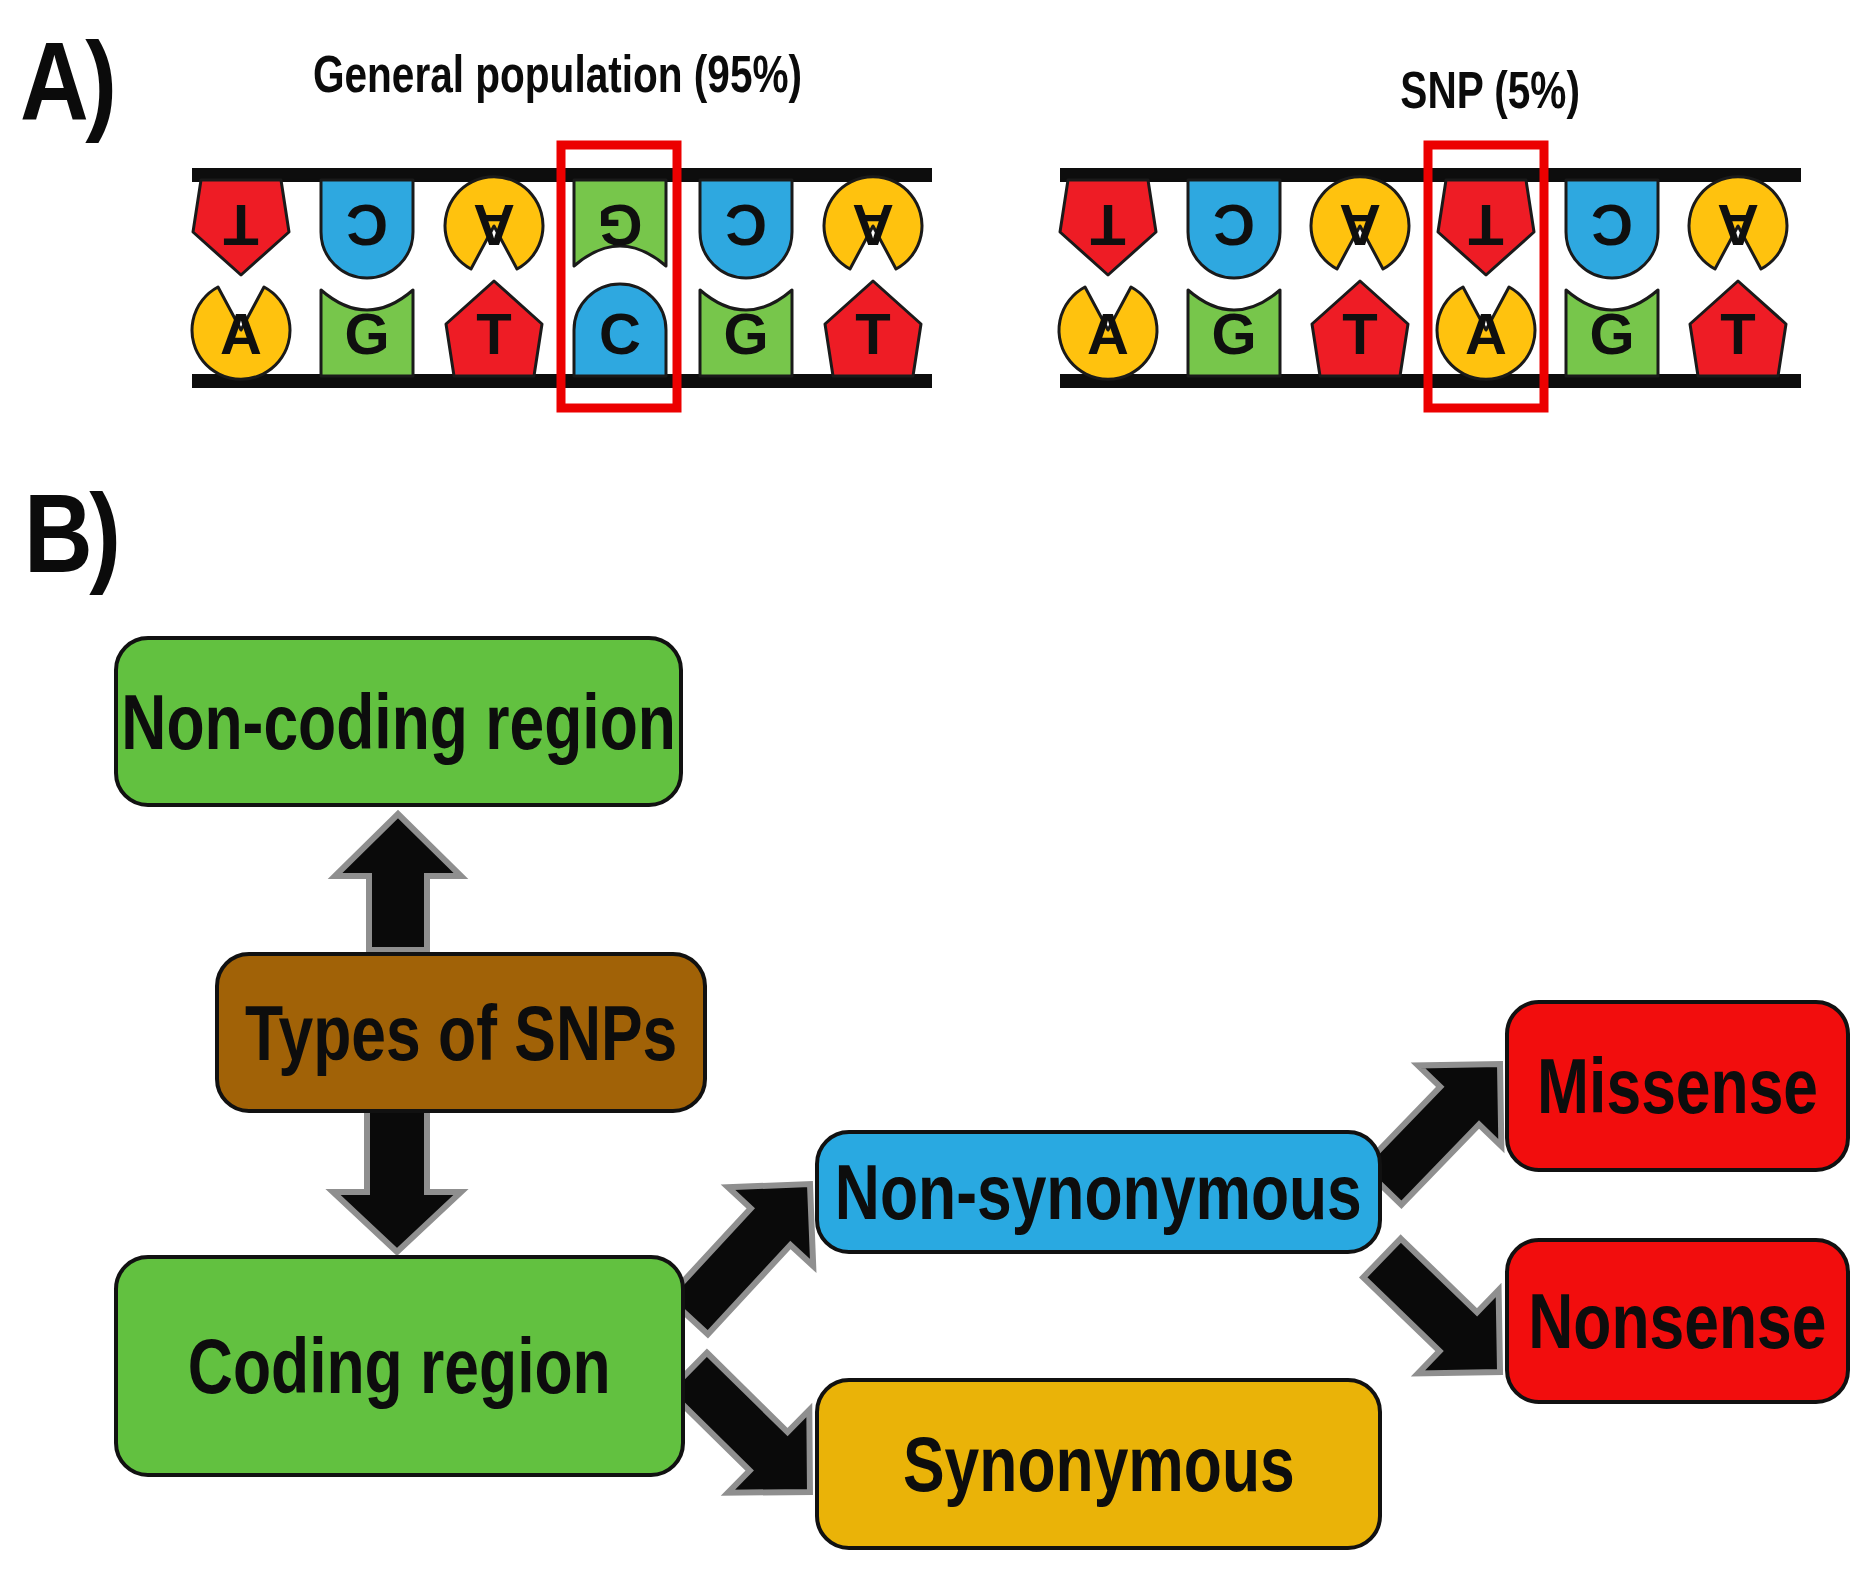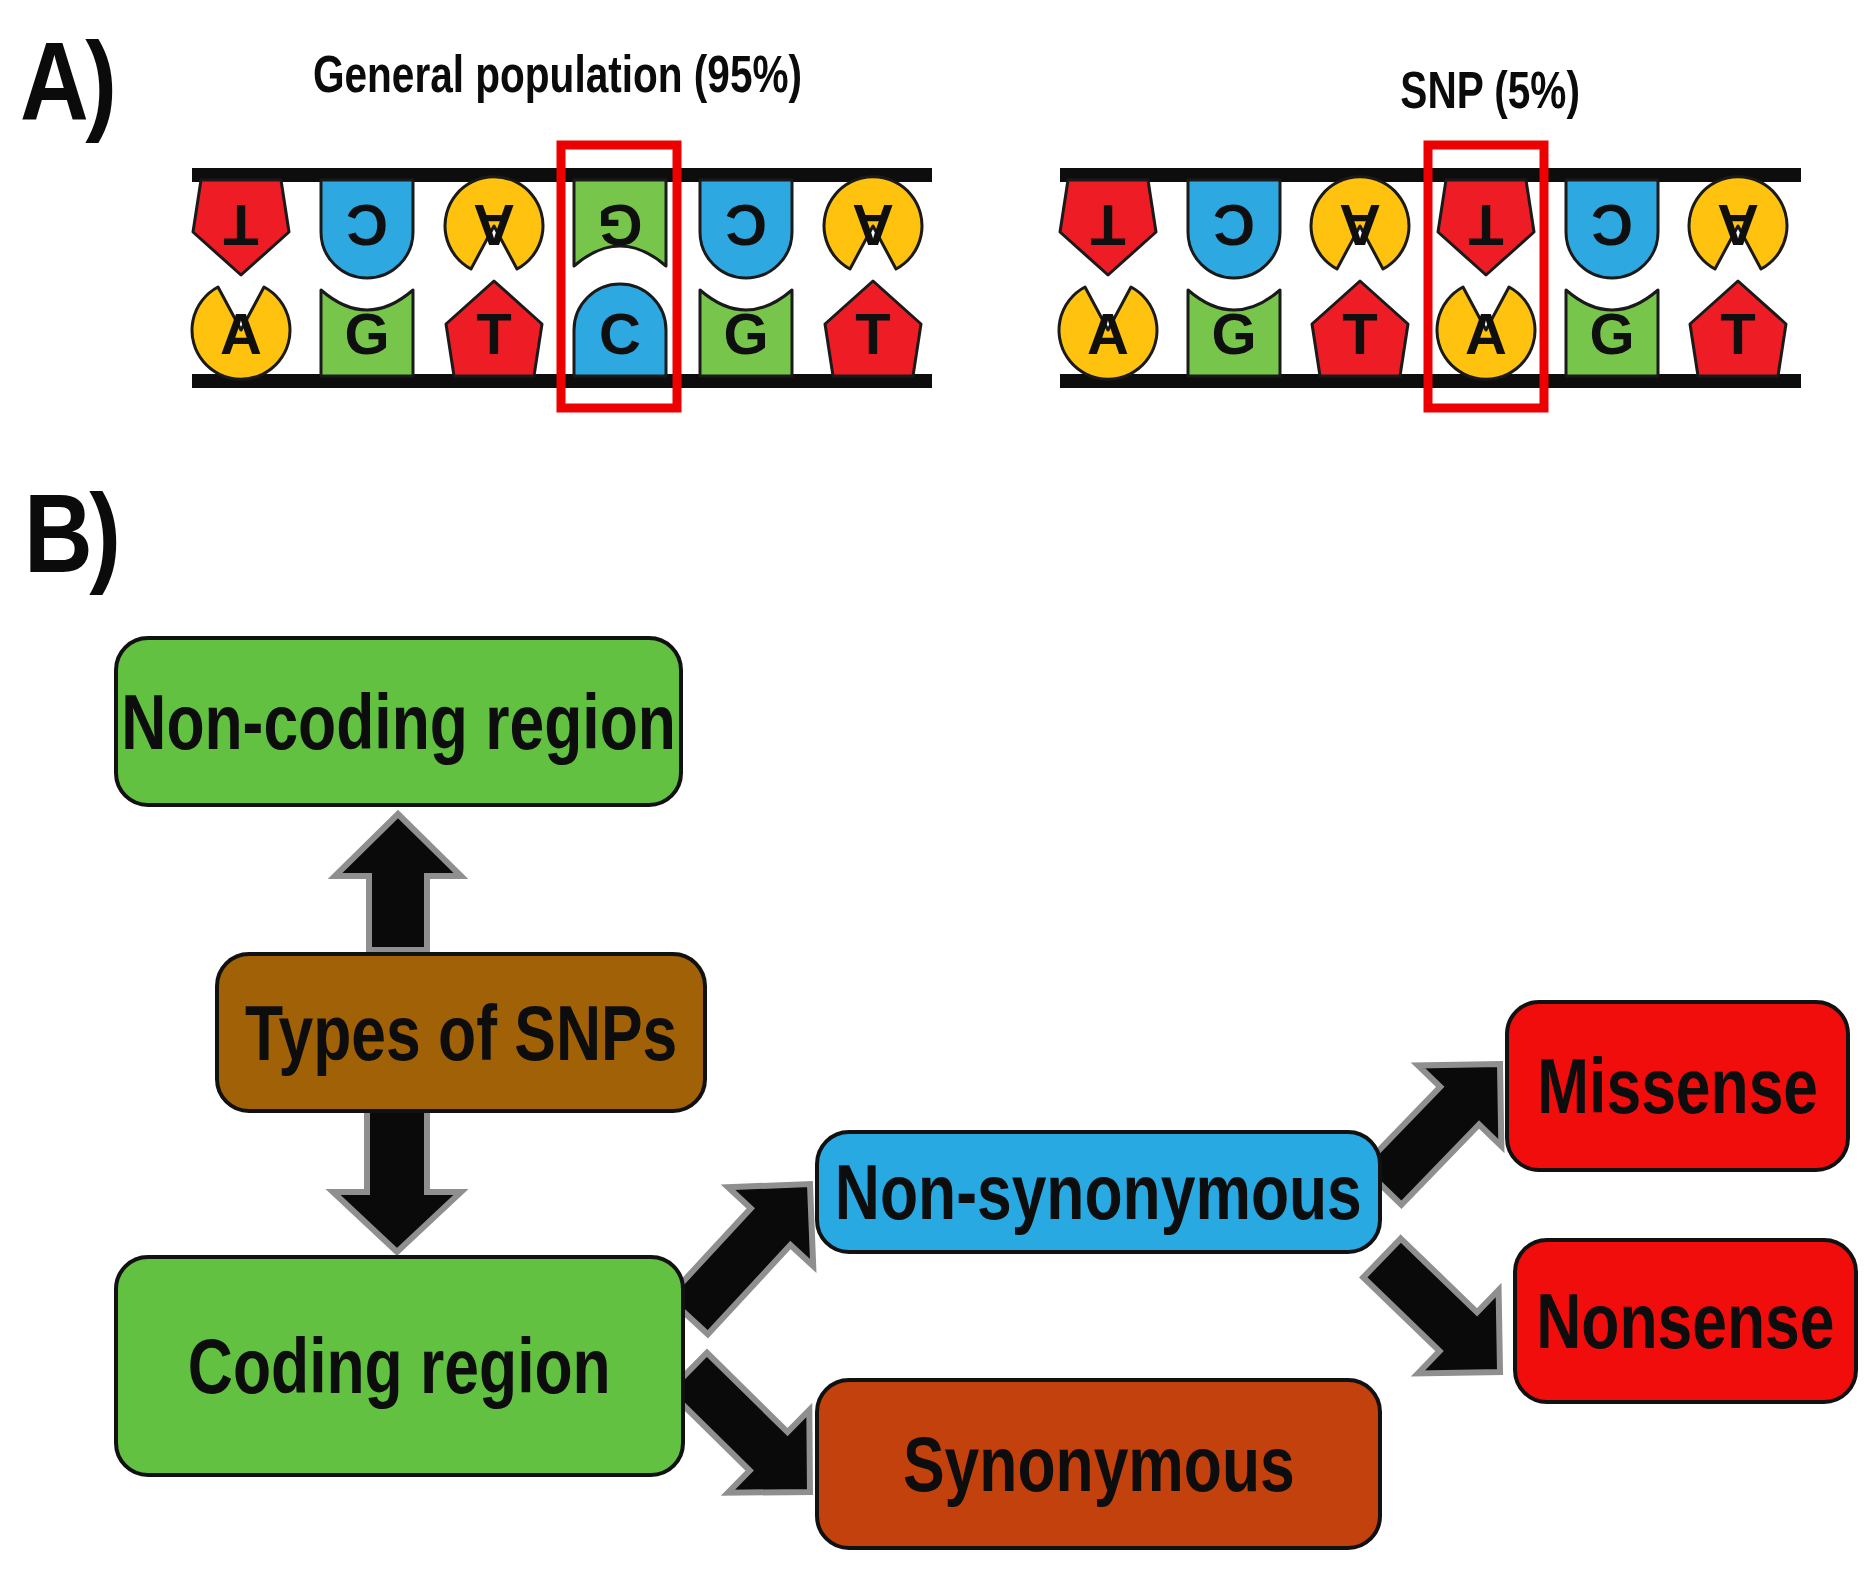--- a/index.html
+++ b/index.html
@@ -140,25 +140,25 @@
   </div>
 
   <div class="fbox" style="left: 114px; top: 1255px; width: 571px; height: 222px; background: rgb(98, 193, 64);">
     <span>Coding region</span>
   </div>
 
   <div class="fbox" style="left: 815px; top: 1130px; width: 567px; height: 124px; background: rgb(41, 169, 225);">
     <span>Non-synonymous</span>
   </div>
 
-  <div class="fbox" style="left: 815px; top: 1378px; width: 567px; height: 172px; background: #c2410c;">
+  <div class="fbox" style="left: 815px; top: 1378px; width: 567px; height: 172px; background: #eab308;">
     <span>Synonymous</span>
   </div>
 
   <div class="fbox" style="left: 1505px; top: 1000px; width: 345px; height: 172px; background: rgb(242, 13, 13);">
     <span>Missense</span>
   </div>
 
-  <div class="fbox" style="left: 1505px; top: 1238px; width: 345px; height: 166px; background: rgb(242, 13, 13); margin-left: 8px;">
+  <div class="fbox" style="left: 1505px; top: 1238px; width: 345px; height: 166px; background: rgb(242, 13, 13);">
     <span>Nonsense</span>
   </div>
 
 </div>
 
 </body></html>

